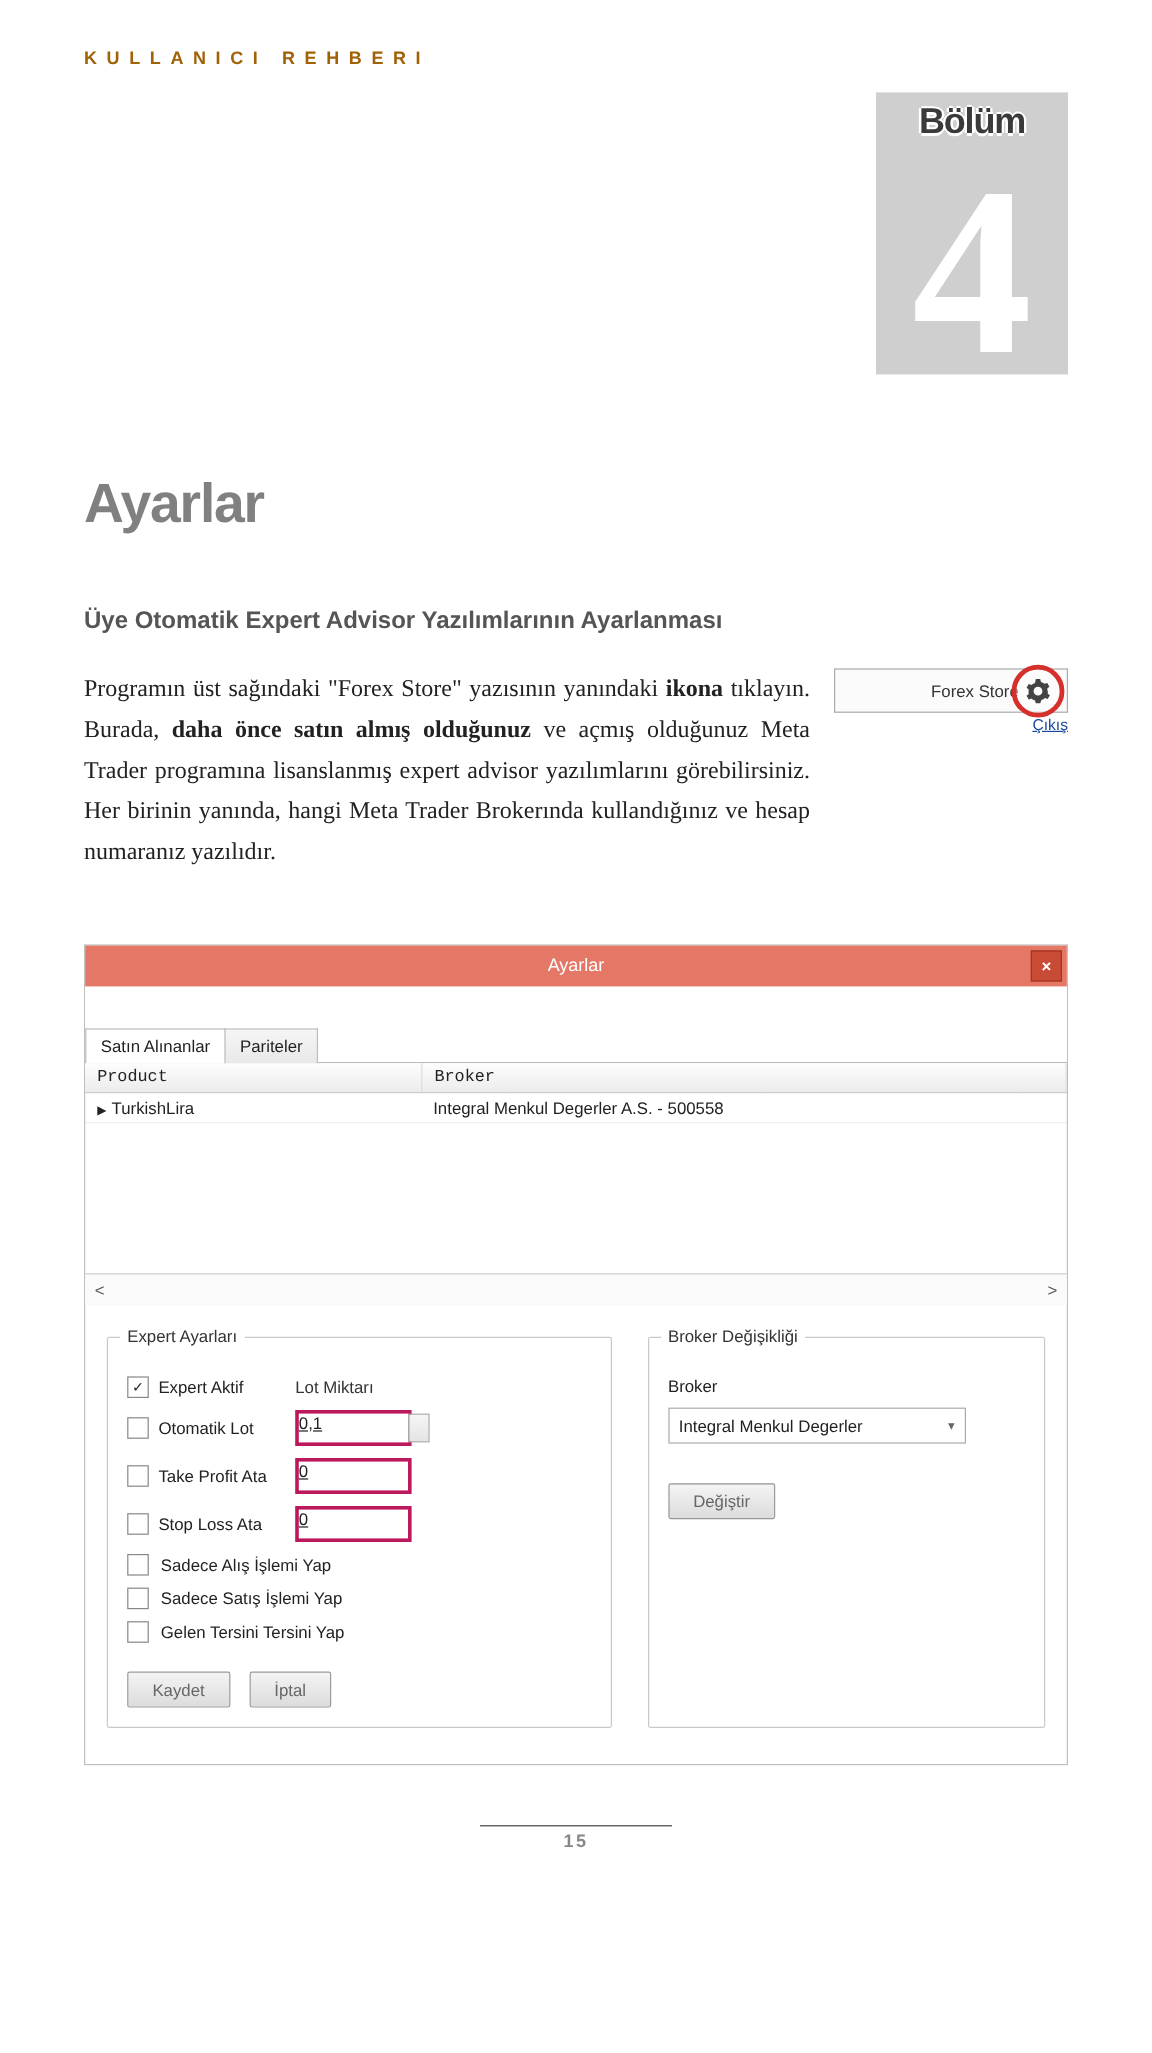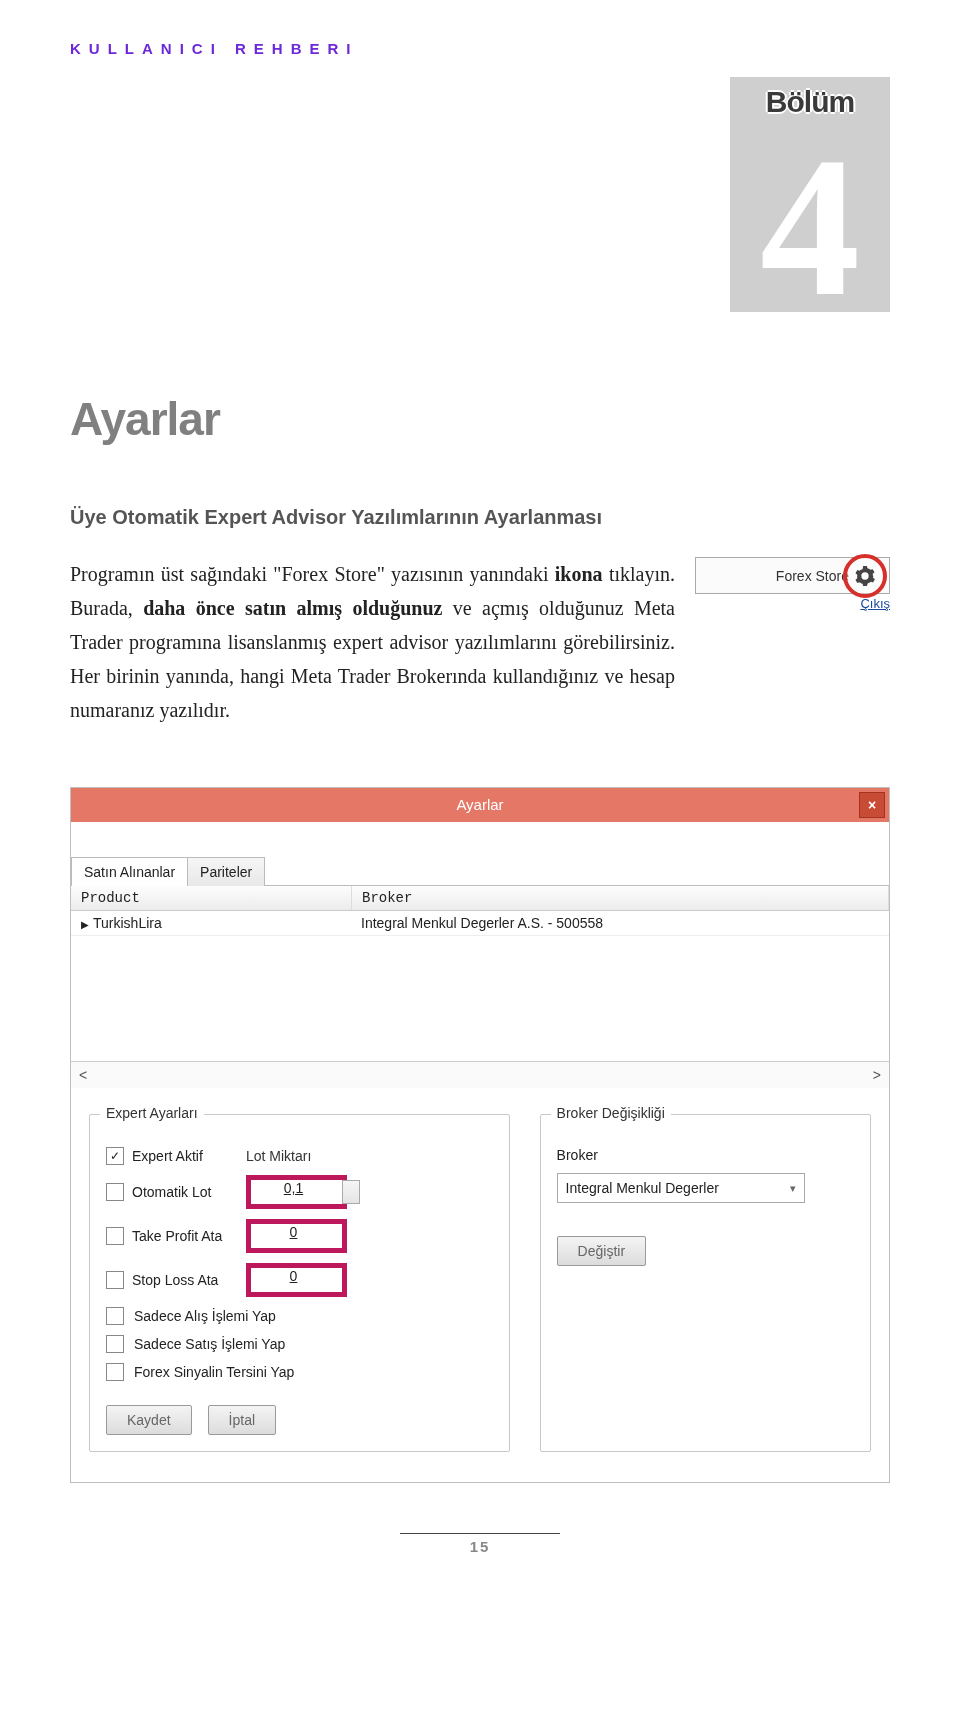--- a/index.html
+++ b/index.html
@@ -14,21 +14,21 @@
     width: 960px;
     padding: 40px 70px 40px 70px;
     box-sizing: border-box;
     position: relative;
   }
   .header-line {
     font-family: Arial, Helvetica, sans-serif;
     font-size: 15px;
     letter-spacing: 8px;
     font-weight: bold;
-    color: #6d28d9;
+    color: #a16207;
     margin-bottom: 30px;
   }
   .chapter-box-wrap {
     display: flex;
     justify-content: flex-end;
     margin-top: -10px;
   }
   .chapter-box {
     background: #cfcfcf;
     width: 160px;
@@ -269,24 +269,24 @@
   }
   .chk.checked::after { content: "✓"; }
   .chk-label { font-size: 14px; }
   .small-col {
     width: 130px;
     display: flex;
     align-items: center;
     gap: 8px;
   }
   .num-input {
-    border: 5px solid #be185d;
+    border: 3px solid #be185d;
     height: 24px;
     width: 85px;
-    text-align: center;
+    text-align: left;
     padding-right: 6px;
     font-size: 14px;
     background: #fff;
     position: relative;
     text-decoration: underline;
   }
   .num-input .spin {
     position: absolute;
     right: -18px;
     top: 0;
@@ -443,21 +443,21 @@
         <div class="form-row">
           <span class="chk"></span>
           <span class="chk-label">Sadece Alış İşlemi Yap</span>
         </div>
         <div class="form-row">
           <span class="chk"></span>
           <span class="chk-label">Sadece Satış İşlemi Yap</span>
         </div>
         <div class="form-row">
           <span class="chk"></span>
-          <span class="chk-label">Forex Sinyalin Tersini Yap</span>
+          <span class="chk-label">Gelen Tersini Tersini Yap</span>
         </div>
 
         <div class="button-row">
           <span class="btn">Kaydet</span>
           <span class="btn">İptal</span>
         </div>
       </div>
 
       <div class="panel panel-right">
         <span class="panel-title">Broker Değişikliği</span>

